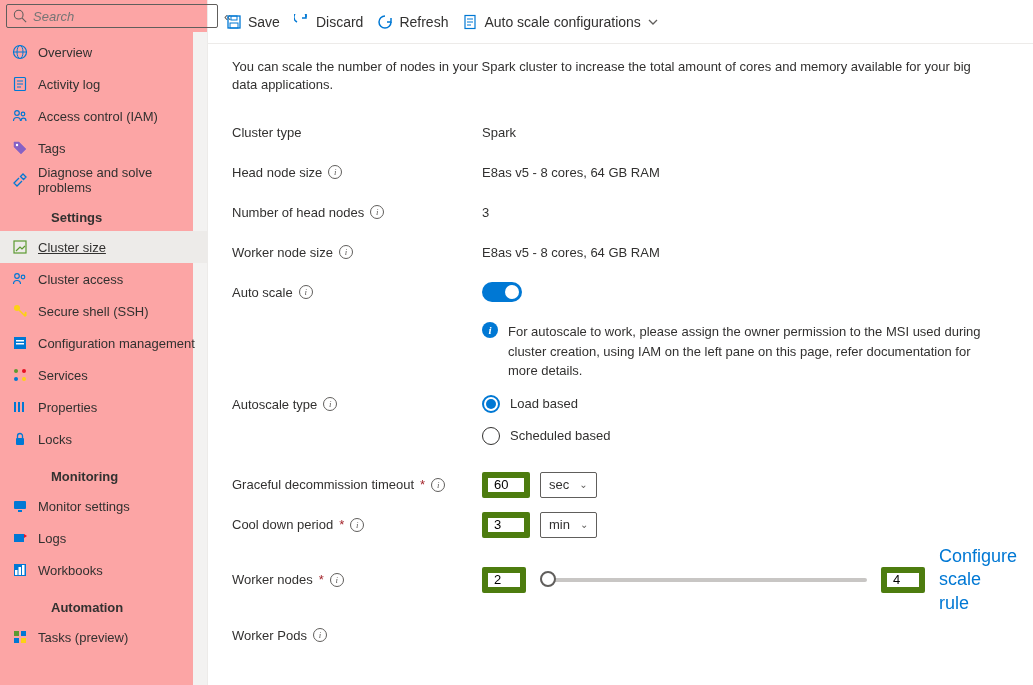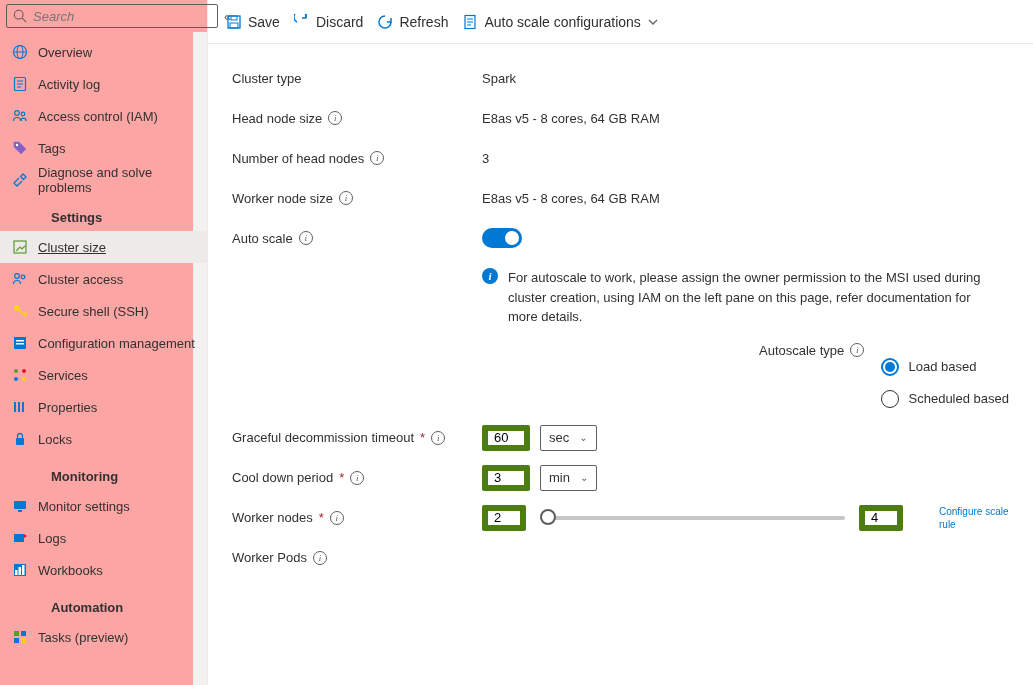--- a/index.html
+++ b/index.html
@@ -36,21 +36,21 @@
 .radio-outer { width: 18px; height: 18px; border: 1px solid #323130; border-radius: 50%; display: flex; align-items: center; justify-content: center; }
 .radio-opt.selected .radio-outer { border: 2px solid #0078d4; }
 .radio-inner { width: 10px; height: 10px; border-radius: 50%; background: #0078d4; }
 .tinput { width: 48px; height: 26px; border: 6px solid #4d7c0f; border-radius: 2px; padding: 0 6px; font-size: 13px; text-align: left; }
 .tinput.wider { width: 44px; }
 .dd { height: 26px; border: 1px solid #605e5c; border-radius: 2px; display: flex; align-items: center; padding: 0 8px; gap: 10px; cursor: pointer; min-width: 56px; }
 .dd .chev { font-size: 10px; color: #605e5c; }
 .slider-wrap { flex: 1; display: flex; align-items: center; gap: 12px; }
 .slider-track { flex: 1; height: 4px; background: #c8c6c4; border-radius: 2px; position: relative; }
 .slider-thumb { position: absolute; width: 16px; height: 16px; border: 2px solid #605e5c; background: #fff; border-radius: 50%; top: -7px; left: 0%; cursor: grab; }
-.link { color: #0078d4; cursor: pointer; font-size: 10px; line-height: 1.3; margin-left: 22px; }
+.link { color: #0078d4; cursor: pointer; font-size: 18px; line-height: 1.3; }
 svg { display: block; }
 </style>
 </head>
 <body>
 
 <div class="sidebar">
   <div class="search-row">
     <div class="search-box">
       <svg width="14" height="14" viewBox="0 0 16 16">
           <circle cx="6.5" cy="6.5" r="5" fill="none" stroke="#605e5c" stroke-width="1.2"></circle>
@@ -261,20 +261,21 @@
           <line x1="5" y1="11" x2="9" y2="11" stroke="#0078d4"></line>
         </svg>
       <span>Auto scale configurations</span>
       <svg width="12" height="12" viewBox="0 0 12 12">
           <path d="M2 4l4 4 4-4" fill="none" stroke="#605e5c" stroke-width="1.3"></path>
         </svg>
     </div>
   </div>
 
   <div class="content">
+    <div class="desc">You can scale the number of nodes in your Spark cluster to increase the total amount of cores and memory available for your big data applications.</div>
 
     <div class="row">
       <div class="rowlabel">
           <span>Cluster type</span>
         </div>
       <div class="rowvalue">
           <span>Spark</span>
         </div>
     </div>
 
@@ -318,21 +319,21 @@
             <div class="knob"></div>
           </div>
         </div>
     </div>
 
     <div class="notice">
       <div class="notice-icon">i</div>
       <div class="notice-text">For autoscale to work, please assign the owner permission to the MSI used during cluster creation, using IAM on the left pane on this page, refer documentation for more details.</div>
     </div>
 
-    <div class="row" style="align-items:flex-end;min-height:60px;flex-direction:column;">
+    <div class="row" style="align-items:flex-start;min-height:60px;">
       <div class="rowlabel" style="padding-top:2px;">
           <span>Autoscale type</span> 
           <span class="info-circle">i</span>
         </div>
       <div class="rowvalue">
         <div class="radio-group">
           <div class="radio-opt selected">
             <span class="radio-outer">
                 <span class="radio-inner"></span>
               </span>

